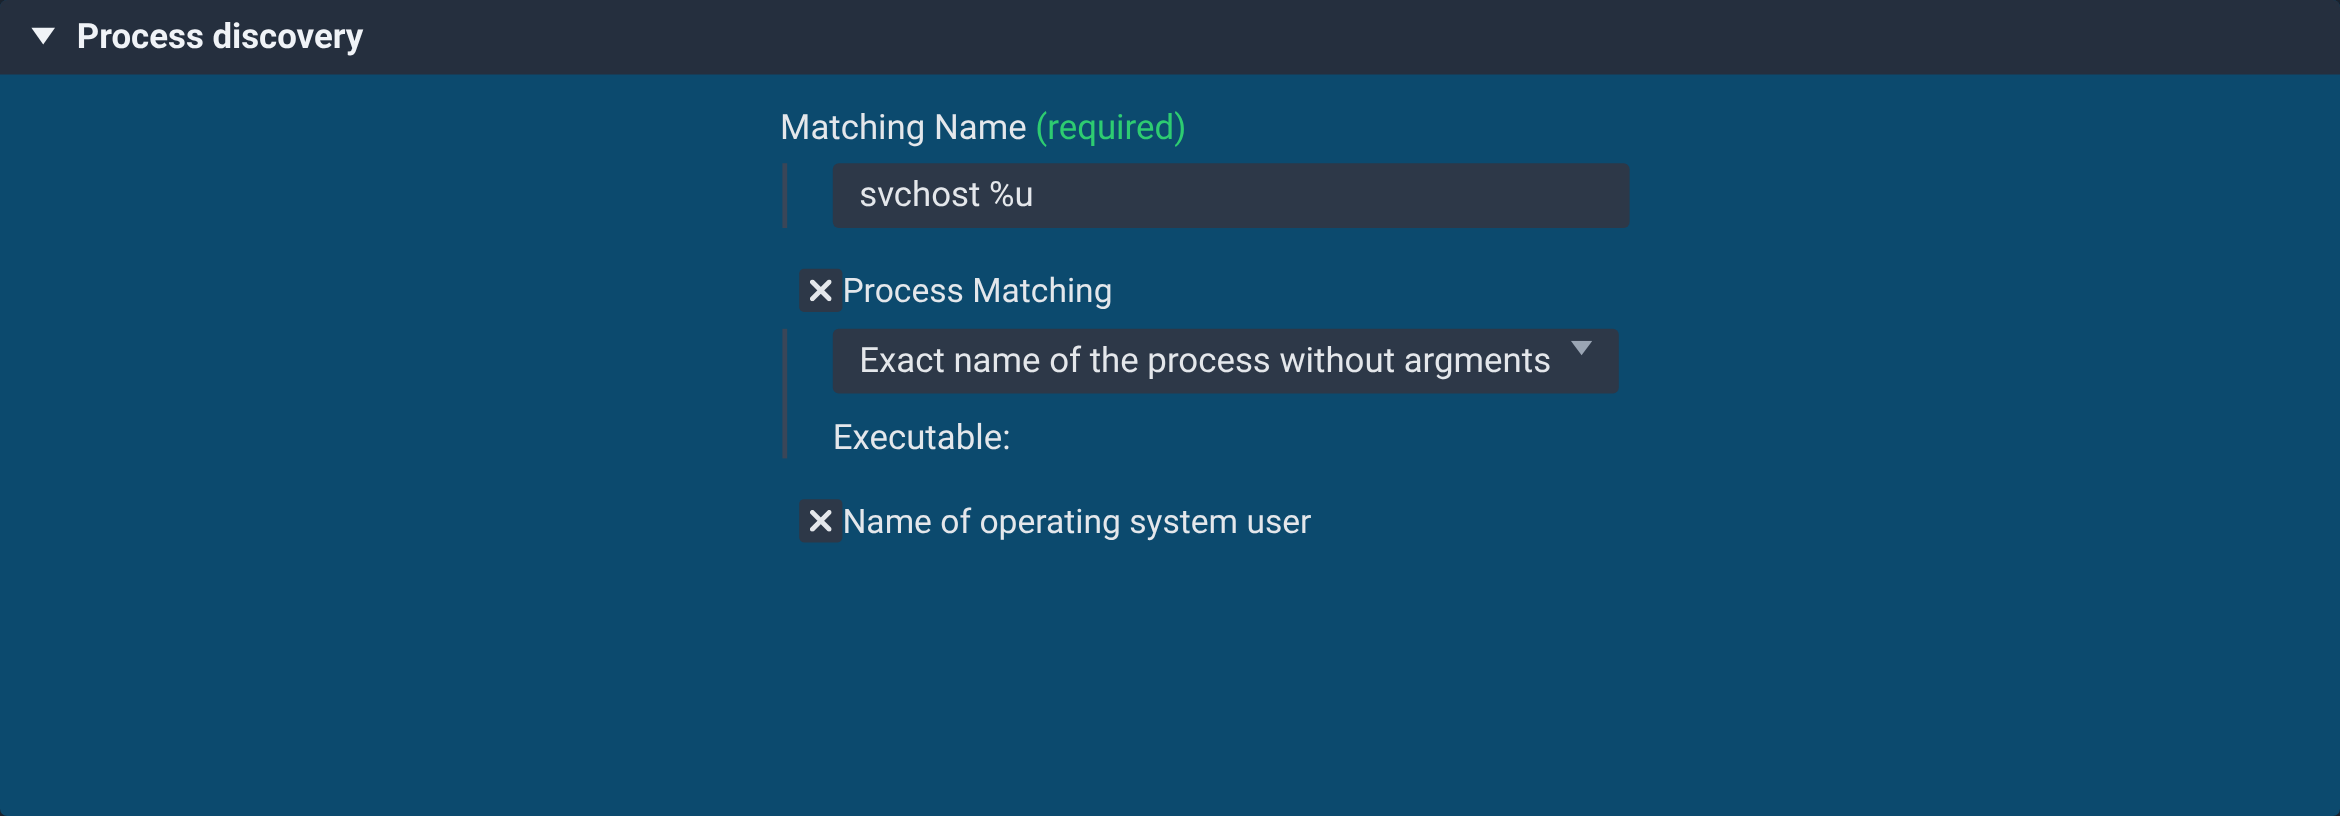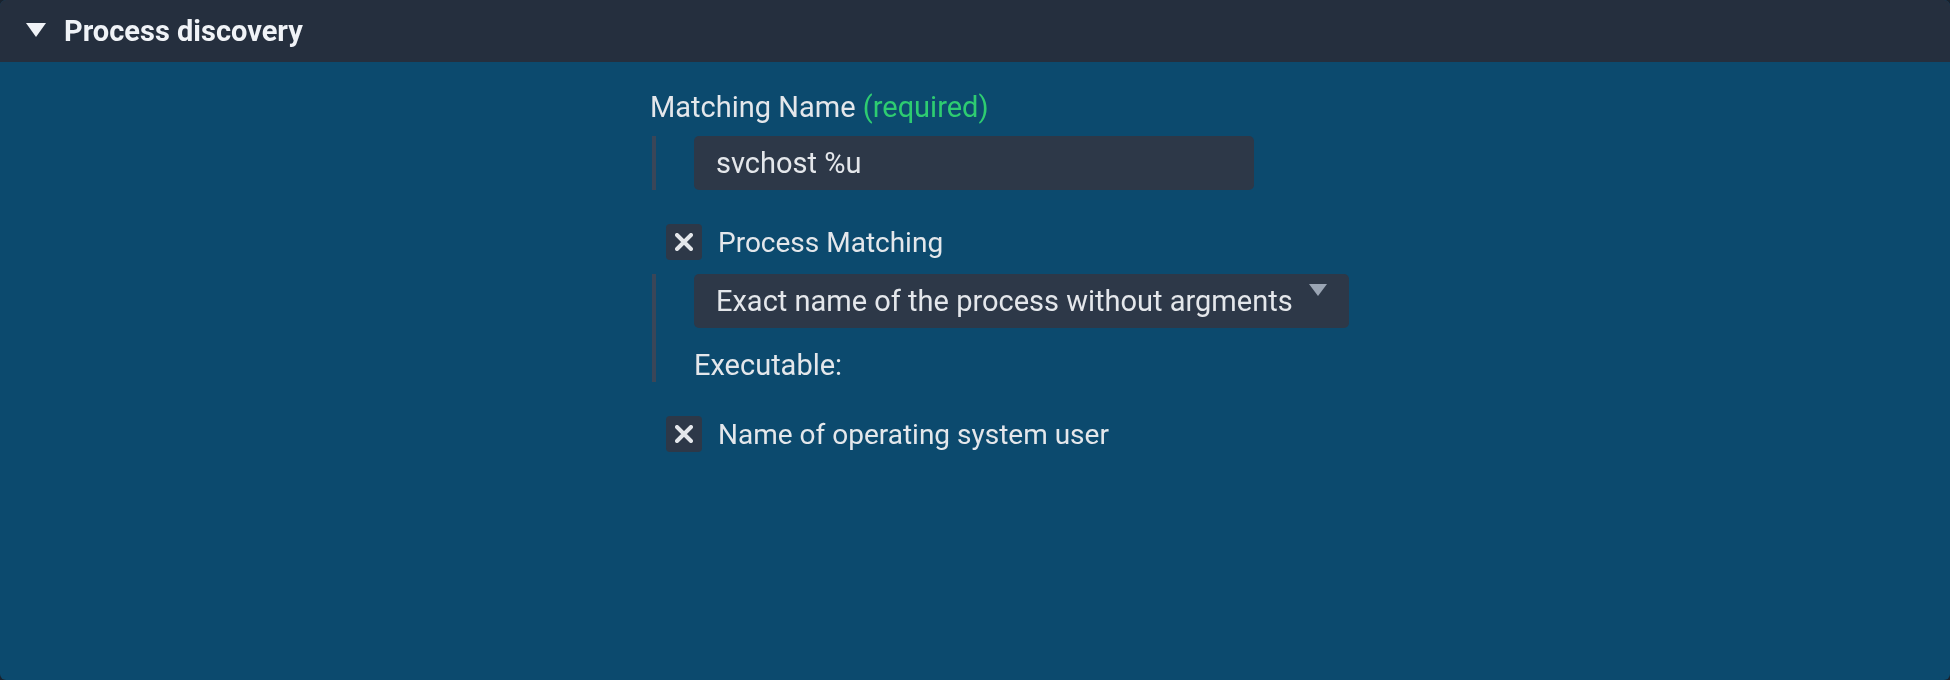--- a/index.html
+++ b/index.html
@@ -52,26 +52,25 @@
   .text-input {
     background: #2d3848;
     border: none;
     color: #e4e7eb;
     font-size: 29px;
     padding: 10px 22px;
     border-radius: 5px;
     outline: none;
     font-family: inherit;
   }
-  .text-input.narrow { width: 560px; }
+  .text-input.narrow { width: 664px; }
   .text-input.wide { width: 960px; }
   .section-header {
     display: flex;
     align-items: center;
-    gap: 16px;
     margin-bottom: 14px;
     padding-left: 16px;
   }
   .close-btn {
     width: 36px;
     height: 36px;
     background: #2d3848;
     border-radius: 4px;
     display: flex;
     align-items: center;

